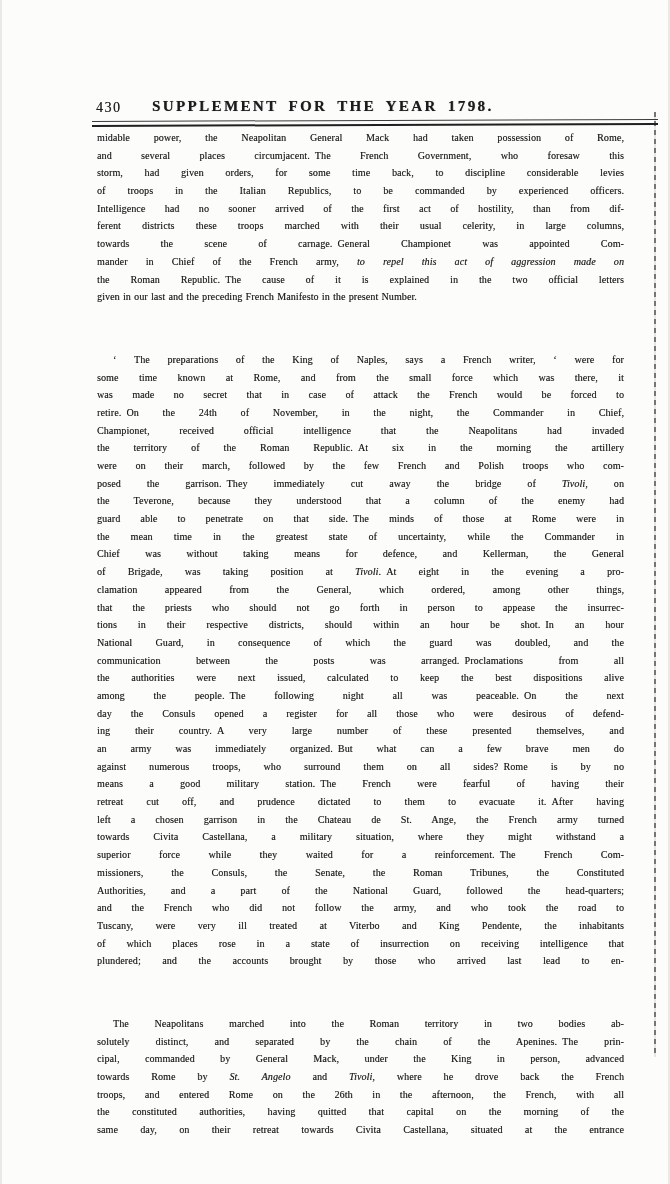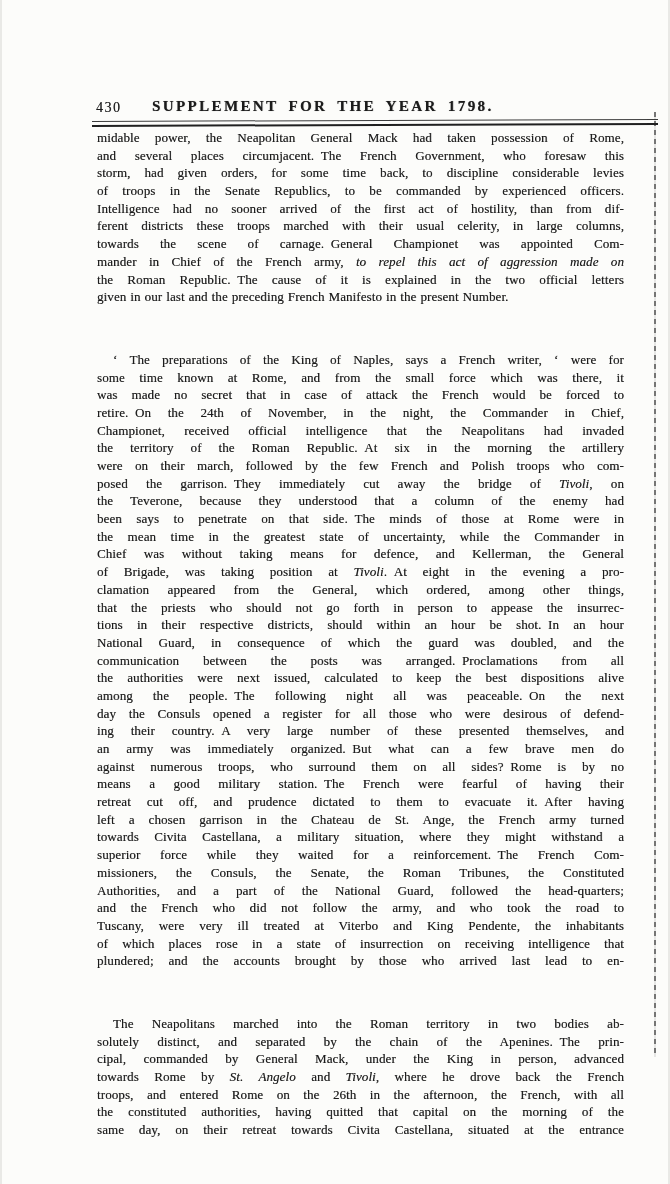--- a/index.html
+++ b/index.html
@@ -26,21 +26,21 @@
     white-space:nowrap;
   }
   .rule{
     position:absolute;left:90px;top:120px;width:566px;height:3px;
     border-top:1.4px solid #3c3c3c;
     border-bottom:2.3px solid #202020;
     transform:rotate(-0.18deg);
   }
   .bodytext{
     position:absolute;left:95px;top:129px;width:527px;
-    font-size:13px;line-height:17.7px;
+    font-size:10px;line-height:17.7px;
     letter-spacing:0.1px;word-spacing:0.6px;
   }
   .line{
     text-align:justify;
     text-align-last:justify;
     height:17.7px;
     text-shadow:0.3px 0.3px 0.55px rgba(25,25,25,.5);
     white-space:normal;
   }
   .line.indent{text-indent:16px;margin-top:45px;}
@@ -60,37 +60,37 @@
   <div class="pagenum">430</div>
 
   <div class="header-title">SUPPLEMENT FOR THE YEAR 1798.</div>
 
   <div class="rule"></div>
 
   <div class="bodytext">
       <div class="line"><span>midable power, the Neapolitan General Mack had taken possession of Rome,</span></div>
       <div class="line"><span>and several places circumjacent. The French Government, who foresaw this</span></div>
       <div class="line"><span>storm, had given orders, for some time back, to discipline considerable levies</span></div>
-      <div class="line"><span>of troops in the Senate Republics, to be commanded by experienced officers.</span></div>
+      <div class="line"><span>of troops in the Italian Republics, to be commanded by experienced officers.</span></div>
       <div class="line"><span>Intelligence had no sooner arrived of the first act of hostility, than from dif-</span></div>
       <div class="line"><span>ferent districts these troops marched with their usual celerity, in large columns,</span></div>
       <div class="line"><span>towards the scene of carnage. General Championet was appointed Com-</span></div>
       <div class="line"><span>mander in Chief of the French army, <i>to repel this act of aggression made on</i></span></div>
       <div class="line"><span>the Roman Republic. The cause of it is explained in the two official letters</span></div>
       <div class="line para-end"><span>given in our last and the preceding French Manifesto in the present Number.</span></div>
       <div class="line indent"><span>‘ The preparations of the King of Naples, says a French writer, ‘ were for</span></div>
       <div class="line"><span>some time known at Rome, and from the small force which was there, it</span></div>
       <div class="line"><span>was made no secret that in case of attack the French would be forced to</span></div>
       <div class="line"><span>retire. On the 24th of November, in the night, the Commander in Chief,</span></div>
       <div class="line"><span>Championet, received official intelligence that the Neapolitans had invaded</span></div>
       <div class="line"><span>the territory of the Roman Republic. At six in the morning the artillery</span></div>
       <div class="line"><span>were on their march, followed by the few French and Polish troops who com-</span></div>
       <div class="line"><span>posed the garrison. They immediately cut away the bridge of <i>Tivoli</i>, on</span></div>
       <div class="line"><span>the Teverone, because they understood that a column of the enemy had</span></div>
-      <div class="line"><span>been says to penetrate on that side. The minds of those at Rome were in</span></div>
+      <div class="line"><span>guard able to penetrate on that side. The minds of those at Rome were in</span></div>
       <div class="line"><span>the mean time in the greatest state of uncertainty, while the Commander in</span></div>
       <div class="line"><span>Chief was without taking means for defence, and Kellerman, the General</span></div>
       <div class="line"><span>of Brigade, was taking position at <i>Tivoli</i>. At eight in the evening a pro-</span></div>
       <div class="line"><span>clamation appeared from the General, which ordered, among other things,</span></div>
       <div class="line"><span>that the priests who should not go forth in person to appease the insurrec-</span></div>
       <div class="line"><span>tions in their respective districts, should within an hour be shot. In an hour</span></div>
       <div class="line"><span>National Guard, in consequence of which the guard was doubled, and the</span></div>
       <div class="line"><span>communication between the posts was arranged. Proclamations from all</span></div>
       <div class="line"><span>the authorities were next issued, calculated to keep the best dispositions alive</span></div>
       <div class="line"><span>among the people. The following night all was peaceable. On the next</span></div>

